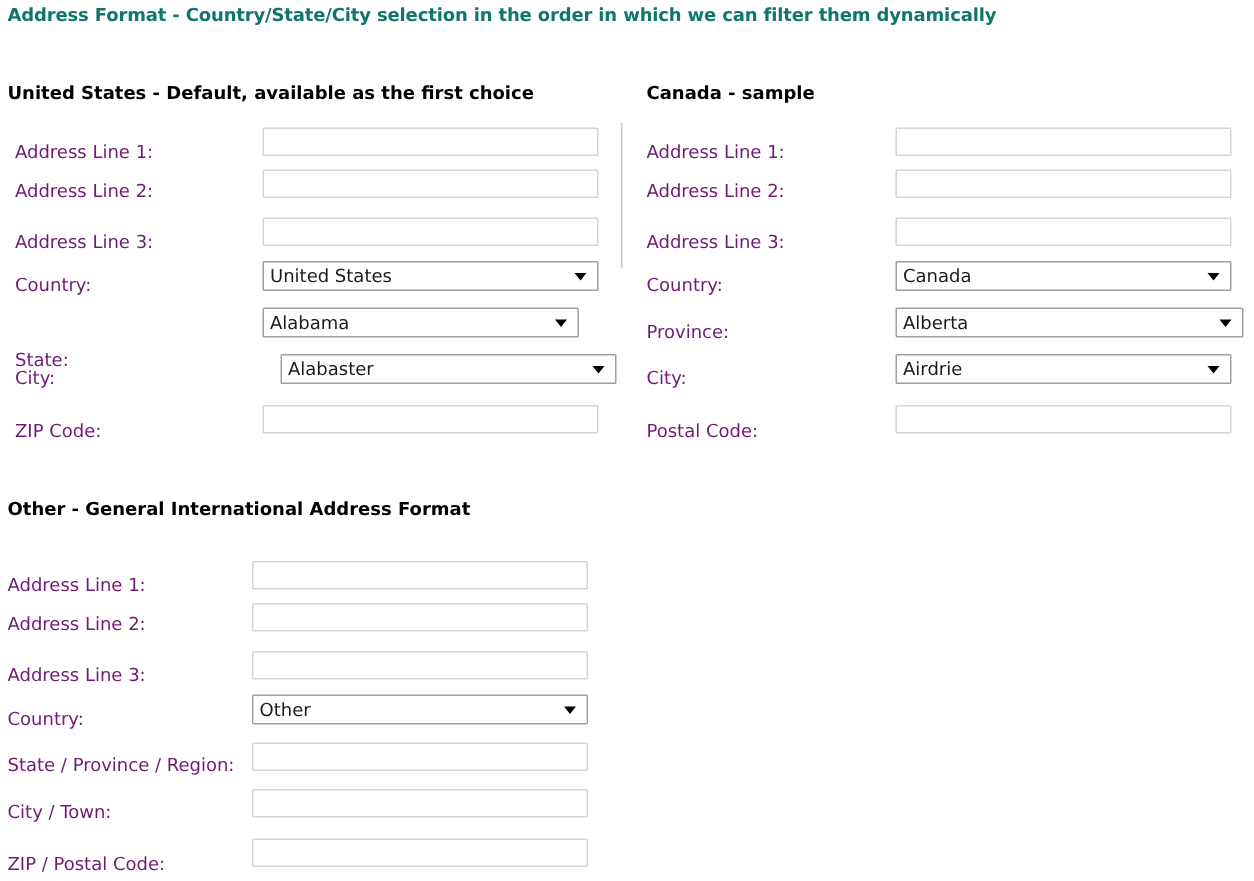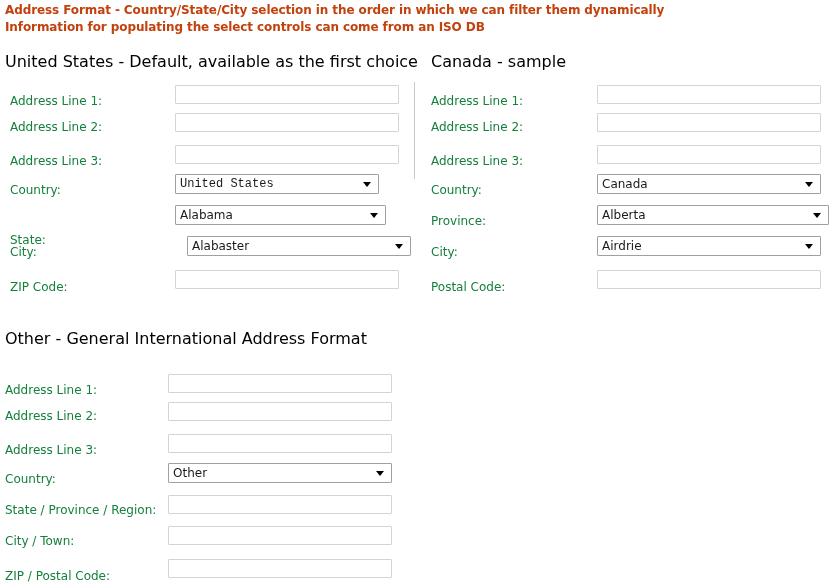--- a/index.html
+++ b/index.html
@@ -20,29 +20,29 @@
   
   .page-heading {
     position: absolute;
     left: 5px;
     top: 2px;
     width: 826px;
     font-size: 12px;
     font-weight: bold;
     line-height: 17px;
     letter-spacing: -0.1px;
-    color: #c2410c;
+    color: #0f766e;
   }
   .page-heading .line { display: block; white-space: nowrap; }
 
   
   .section-heading {
     position: absolute;
-    font-size: 16px;
-    font-weight: normal;
+    font-size: 12px;
+    font-weight: bold;
     line-height: 14px;
     white-space: nowrap;
     color: #000;
   }
   #heading-us     { left: 5px;   top: 55px; }
   #heading-ca     { left: 431px; top: 55px; }
   #heading-other  { left: 5px;   top: 332px; }
 
   
   .divider {
@@ -59,21 +59,21 @@
     position: absolute;
   }
   #form-us    { left: 0px;   top: 84px;  }
   #form-ca    { left: 421px; top: 84px;  }
   #form-other { left: 0px;   top: 373px; }
   .field-label {
     position: absolute;
     font-size: 12px;
     line-height: 14px;
     white-space: nowrap;
-    color: #15803d;
+    color: #701a75;
   }
 
   .text-field {
     position: absolute;
     box-sizing: border-box;
     height: 19px;
     background: #ffffff;
     border: 1px solid #d4d4d4;
     border-radius: 1px;
     font-family: "DejaVu Sans", "Liberation Sans", sans-serif;
@@ -107,38 +107,37 @@
     border-left: 4.5px solid transparent;
     border-right: 4.5px solid transparent;
     border-top: 5px solid #000000;
   }
 </style>
 </head>
 <body>
 
 <div class="page-heading">
   <span class="line">Address Format - Country/State/City selection in the order in which we can filter them dynamically</span>
-  <span class="line">Information for populating the select controls can come from an ISO DB</span>
 </div>
 
 <div class="section-heading" id="heading-us">United States - Default, available as the first choice</div>
 <div class="section-heading" id="heading-ca">Canada - sample</div>
 <div class="section-heading" id="heading-other">Other - General International Address Format</div>
 
 <div class="divider"></div>
 
 <div class="form" id="form-us">
     <div class="field-label" style="left: 10px; top: 10px;">Address Line 1:</div>
     <input type="text" class="text-field" style="left: 175px; top: 1px; width: 224px;">
     <div class="field-label" style="left: 10px; top: 36px;">Address Line 2:</div>
     <input type="text" class="text-field" style="left: 175px; top: 29px; width: 224px;">
     <div class="field-label" style="left: 10px; top: 70px;">Address Line 3:</div>
     <input type="text" class="text-field" style="left: 175px; top: 61px; width: 224px;">
     <div class="field-label" style="left: 10px; top: 99px;">Country:</div>
-    <div class="select-field" style="left: 175px; top: 90px; width: 204px; font-family: Liberation Mono, monospace;"><span>United States</span><span class="select-arrow"></span></div>
+    <div class="select-field" style="left: 175px; top: 90px; width: 224px;"><span>United States</span><span class="select-arrow"></span></div>
     <div class="field-label" style="left: 10px; top: 130px; margin-top: 19px;">State:</div>
     <div class="select-field" style="left: 175px; top: 121px; width: 211px;"><span>Alabama</span><span class="select-arrow"></span></div>
     <div class="field-label" style="left: 10px; top: 161px;">City:</div>
     <div class="select-field" style="left: 175px; top: 152px; width: 224px; margin-left: 12px;"><span>Alabaster</span><span class="select-arrow"></span></div>
     <div class="field-label" style="left: 10px; top: 196px;">ZIP Code:</div>
     <input type="text" class="text-field" style="left: 175px; top: 186px; width: 224px;">
   </div>
 <div class="form" id="form-ca">
     <div class="field-label" style="left: 10px; top: 10px;">Address Line 1:</div>
     <input type="text" class="text-field" style="left: 176px; top: 1px; width: 224px;">

